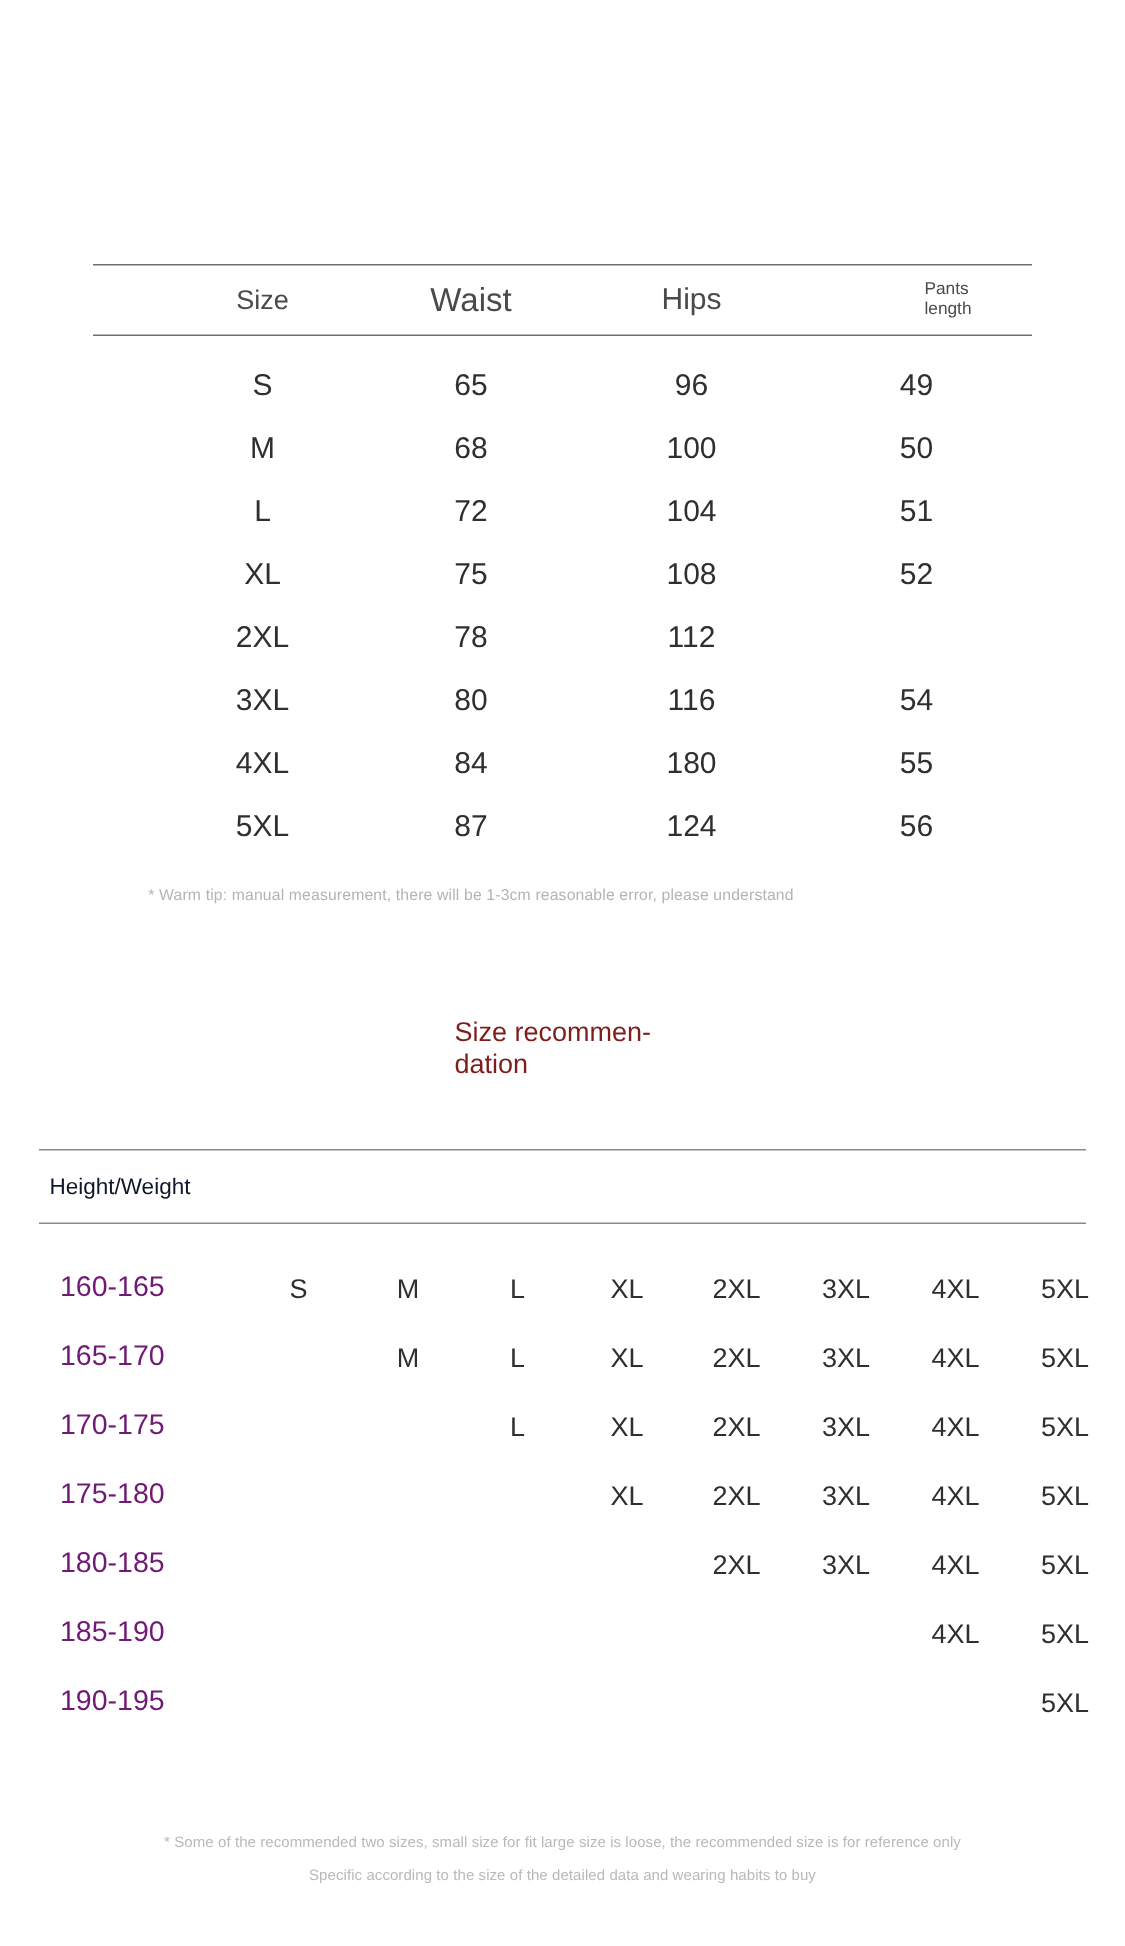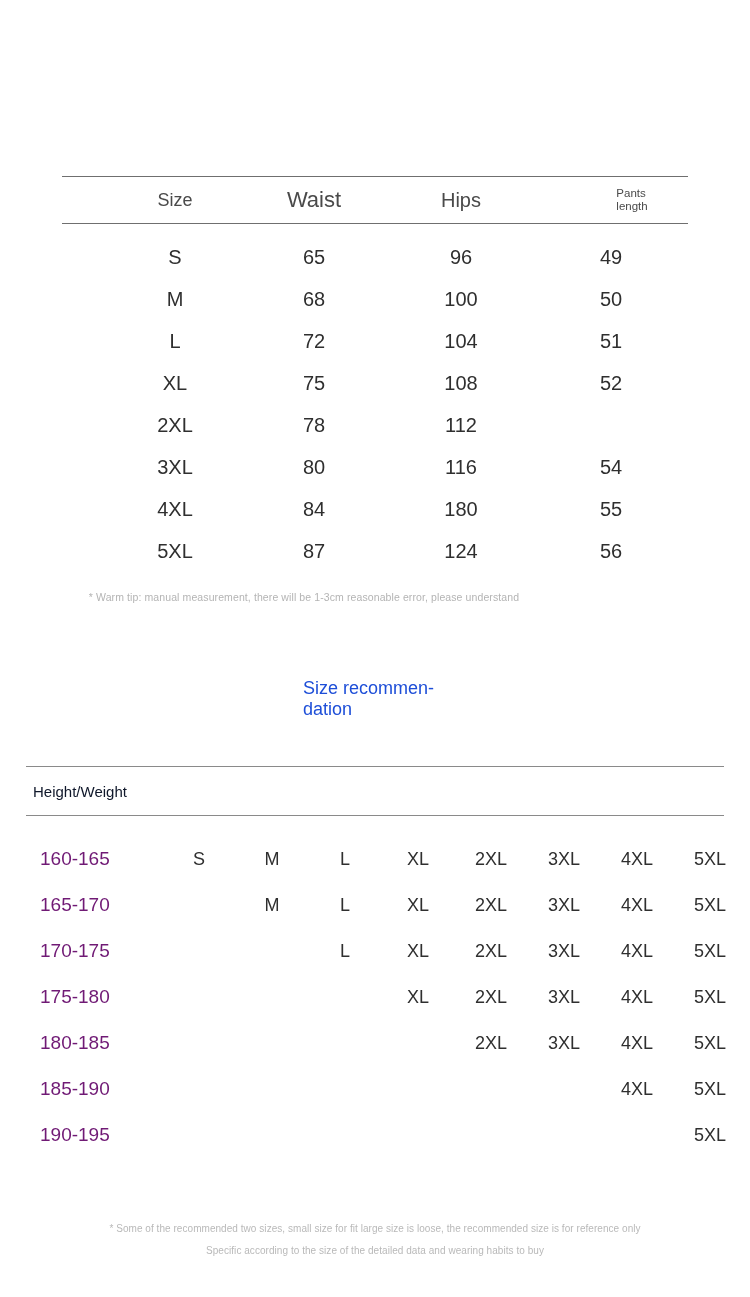--- a/index.html
+++ b/index.html
@@ -89,39 +89,39 @@
     font-size: 20px;
     color: #2f2f2f;
   }
   .c-size  { left: 48px;  width: 130px; }
   .c-waist { left: 178px; width: 148px; }
   .c-hips  { left: 326px; width: 146px; }
   .c-pants { left: 472px; width: 154px; }
 
   .warm-tip {
     position: absolute;
-    left: 4px;
+    left: 14px;
     top: 591px;
     width: 600px;
     text-align: center;
     font-size: 10.5px;
     color: #b4b4b4;
     letter-spacing: 0.1px;
   }
 
   
   .rec-title {
     position: absolute;
     left: 303px;
     top: 678px;
     width: 150px;
     text-align: left;
     font-size: 18px;
     line-height: 21px;
-    color: #1d4ed8;
+    color: #7f1d1d;
   }
 
   .rec-table {
     position: absolute;
     left: 26px;
     top: 766px;
     width: 698px;
   }
   .rec-head {
     position: relative;

